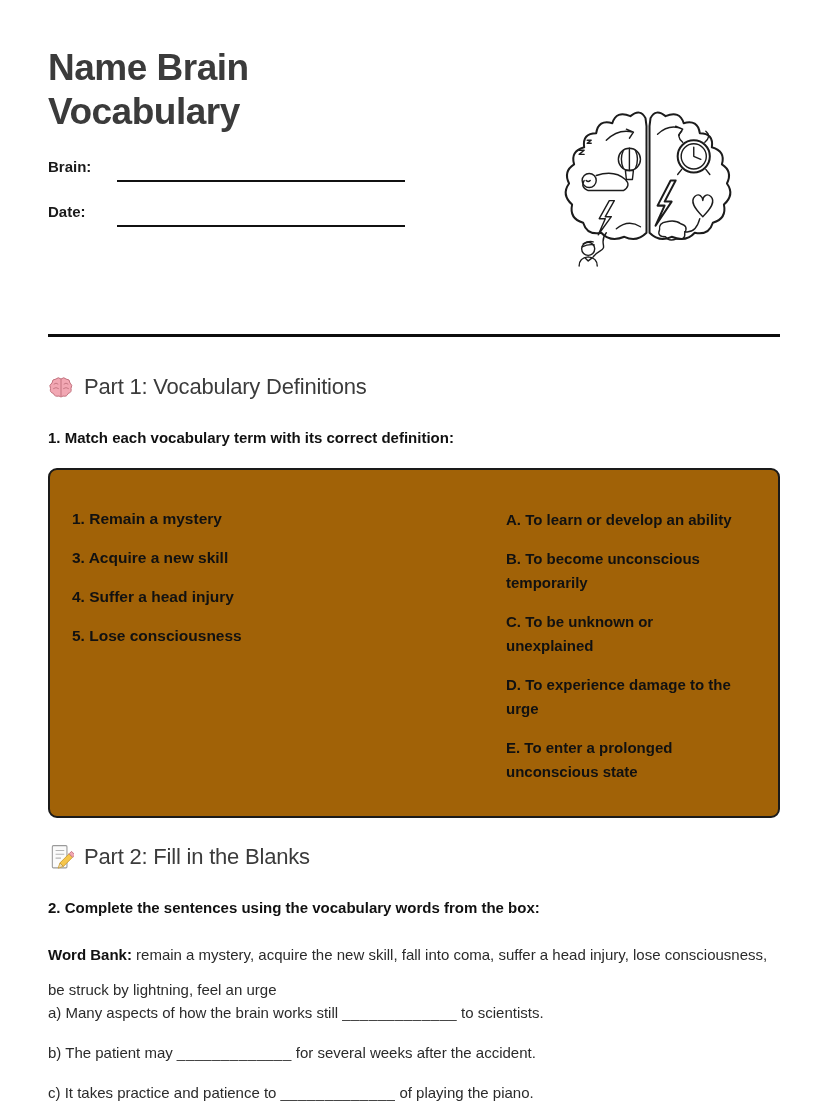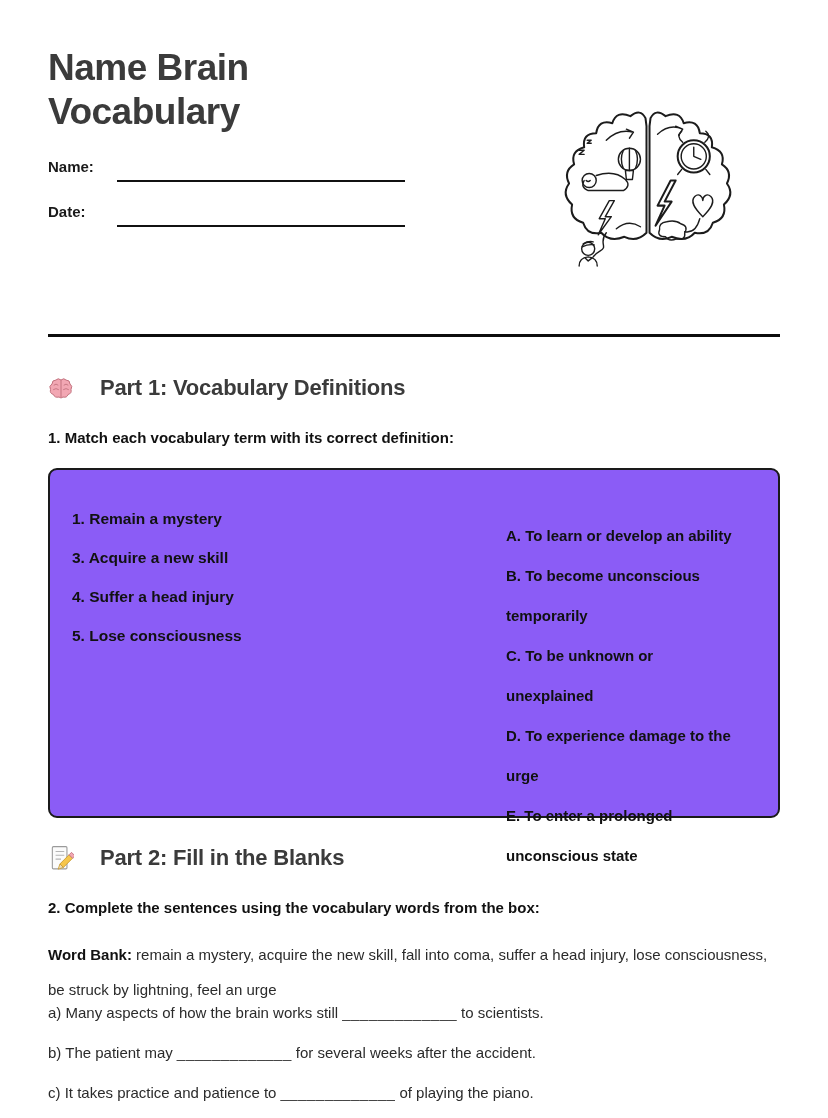--- a/index.html
+++ b/index.html
@@ -13,58 +13,58 @@
     color:#3b3b3b; line-height:44px; letter-spacing:-0.5px;
   }
   .field-row { position:absolute; left:48px; width:360px; height:24px; }
   #name-row { top:158px; }
   #date-row { top:203px; }
   .field-label { position:absolute; left:0; top:0; font-size:15px; font-weight:700; color:#1a1a1a; }
   .field-line { position:absolute; left:69px; top:22px; width:288px; height:2px; background:#111; }
   .brain-art { position:absolute; left:554px; top:90px; width:186px; height:186px; }
   .divider { position:absolute; left:48px; top:334px; width:732px; height:3px; background:#0d0d0d; }
   .part-heading {
-    position:absolute; left:48px; height:28px; display:flex; align-items:center; gap:26px;
-    font-size:22px; font-weight:700; color:#3b3b3b; letter-spacing:-0.2px; white-space:nowrap;
+    position:absolute; left:48px; height:28px; display:flex; align-items:flex-start; gap:10px;
+    font-size:22px; font-weight:400; color:#3b3b3b; letter-spacing:-0.2px; white-space:nowrap;
   }
   #p1-heading { top:374px; }
   #p2-heading { top:844px; }
   .part-heading .hicon { width:26px; height:26px; flex:0 0 auto; }
   .instruction { position:absolute; left:48px; font-size:15px; font-weight:700; color:#111; white-space:nowrap; }
   #p1-instruction { top:429px; }
   #p2-instruction { top:899px; }
   .match-box {
     position:absolute; left:48px; top:468px; width:732px; height:350px;
-    border:2px solid #1a1a1a; border-radius:9px; background:#8b5cf6;
+    border:2px solid #1a1a1a; border-radius:9px; background:#a16207;
     display:flex; padding:38px 18px 20px 22px;
   }
   .terms-col { flex:1; }
   .term { font-size:15.5px; font-weight:700; color:#111; line-height:21px; margin-bottom:18px; white-space:nowrap; }
   .defs-col { width:254px; }
   .definition { margin-bottom:15px; }
-  .def-line { font-size:15px; font-weight:700; color:#111; line-height:24px; white-space:nowrap;margin-top:16px; }
+  .def-line { font-size:15px; font-weight:700; color:#111; line-height:24px; white-space:nowrap; }
   .word-bank { position:absolute; left:48px; top:937px; width:736px; font-size:15px; color:#2b2b2b; line-height:35px; }
   .word-bank .wb-label { font-weight:700; color:#111; }
   .sentence { position:absolute; left:48px; font-size:15px; color:#2b2b2b; white-space:nowrap; }
   #sent-a { top:1004px; }
   #sent-b { top:1044px; }
   #sent-c { top:1084px; }
   .blank { margin:0 4px; color:#3a3a3a; letter-spacing:0.5px; }
   svg .ln { fill:none; stroke:#1c1c1c; stroke-width:2; stroke-linecap:round; stroke-linejoin:round; }
   svg .ln-thin { fill:none; stroke:#1c1c1c; stroke-width:1.4; stroke-linecap:round; stroke-linejoin:round; }
 </style>
 </head>
 <body>
 
 <div id="page">
 
   <h1 class="title"><span>Name Brain</span><br><span>Vocabulary</span></h1>
 
   <div class="field-row" id="name-row">
-    <span class="field-label">Name:</span>
+    <span class="field-label">Brain:</span>
     <div class="field-line"></div>
   </div>
 
   <div class="field-row" id="date-row">
     <span class="field-label">Date:</span>
     <div class="field-line"></div>
   </div>
 
   <svg class="brain-art" viewBox="0 0 185 185" aria-hidden="true">
 

